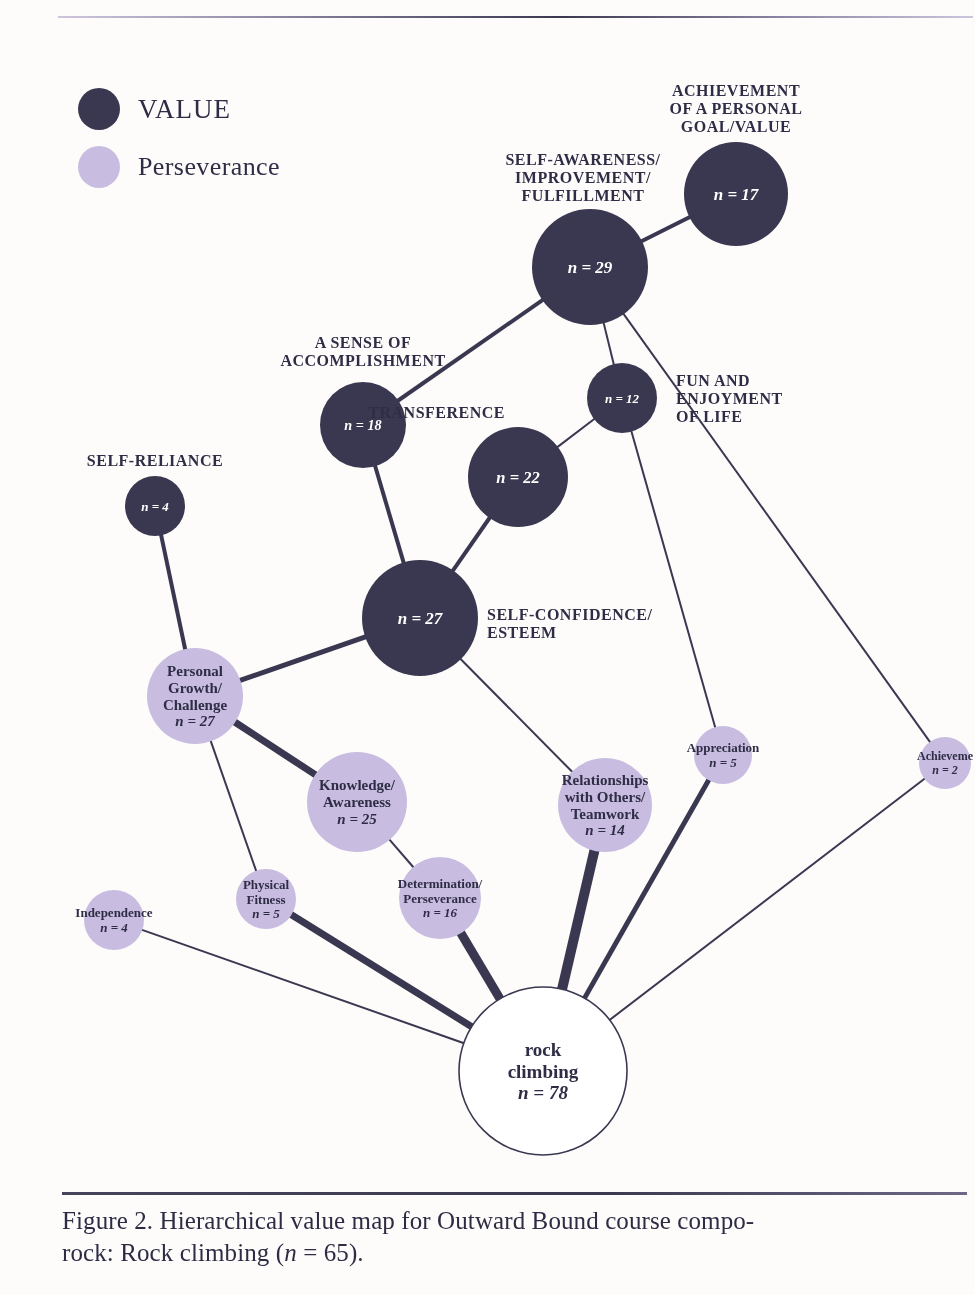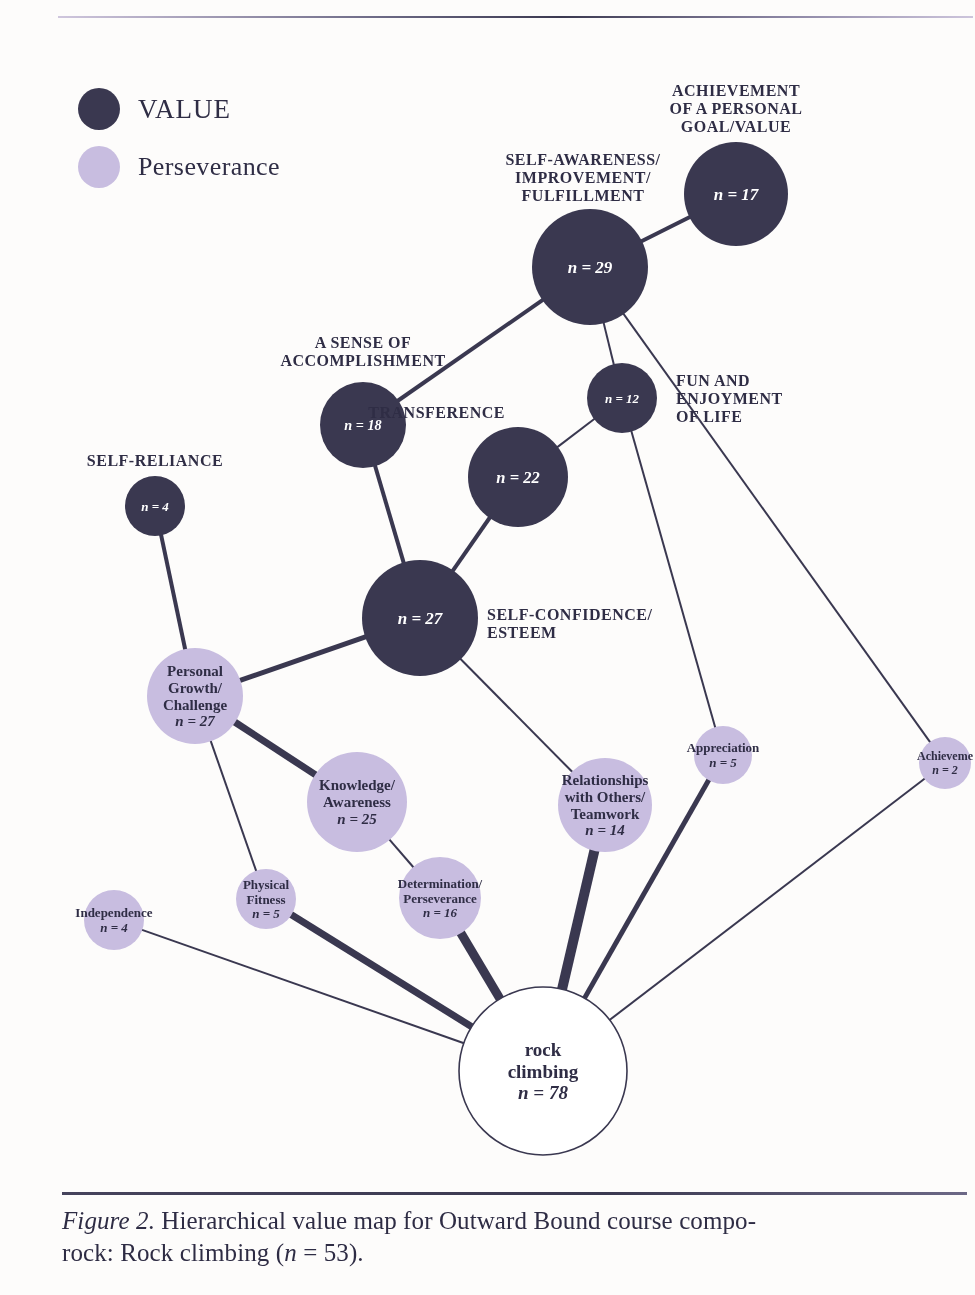--- a/index.html
+++ b/index.html
@@ -13,21 +13,21 @@
   #legend{position:absolute;left:78px;top:88px;}
   .lgrow{display:flex;align-items:center;margin-bottom:16px;}
   .lgdot{width:42px;height:42px;border-radius:50%;margin-right:18px;flex:none;}
   .lgdot.value{background:#3a3850;}
   .lgdot.cons{background:#c8bde0;}
   .lgdot.attr{background:#fff;border:2px solid #3a3850;width:38px;height:38px;}
   .lgtxt{font-size:26px;color:#2f2d45;letter-spacing:.4px;}
   .lgtxt.caps{font-variant:small-caps;font-size:27px;letter-spacing:1px;}
   #caption{position:absolute;left:62px;top:1205px;width:880px;font-size:25px;
       line-height:1.28;color:#2e2c44;letter-spacing:.1px;}
-  #caption .fg{font-style:italic;}
+  #caption .fg{}
   #caption .it{font-style:italic;}
 </style>
 </head>
 <body>
 
 <div id="page">
 
   <div id="topRule"></div>
 
   <svg id="canvas" viewBox="0 0 975 1175" xmlns="http://www.w3.org/2000/svg">
@@ -163,16 +163,16 @@
     <div class="lgrow">
       <span class="lgdot cons"></span>
       <span class="lgtxt">Perseverance</span>
     </div>
   </div>
 
   <div id="botRule"></div>
 
   <div id="caption">
     <span class="fg">Figure 2.</span><span>  Hierarchical value map for Outward Bound course compo-</span><br>
-    <span>rock:  Rock climbing (</span><span class="it">n</span><span> = 53).</span>
+    <span>rock:  Rock climbing (</span><span class="it">n</span><span> = 65).</span>
   </div>
 
 </div>
 
 </body></html>

